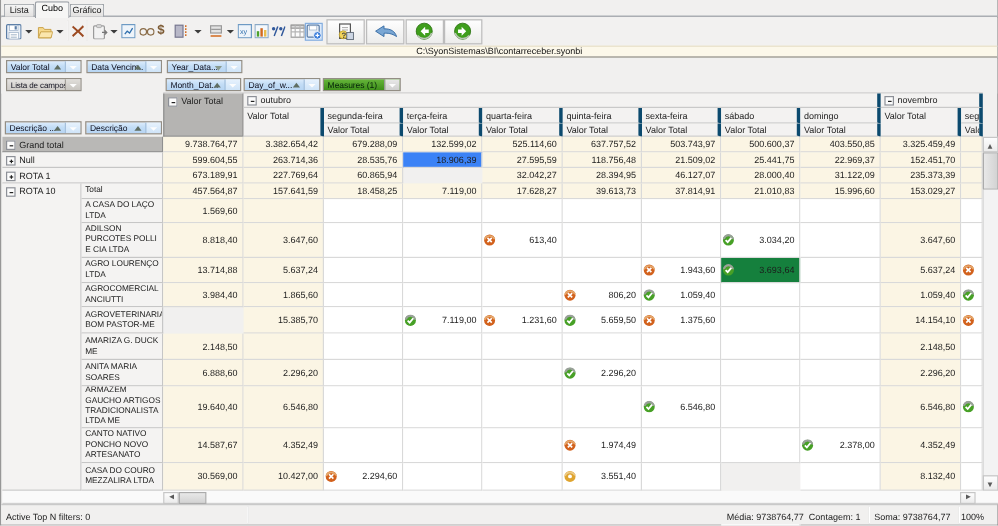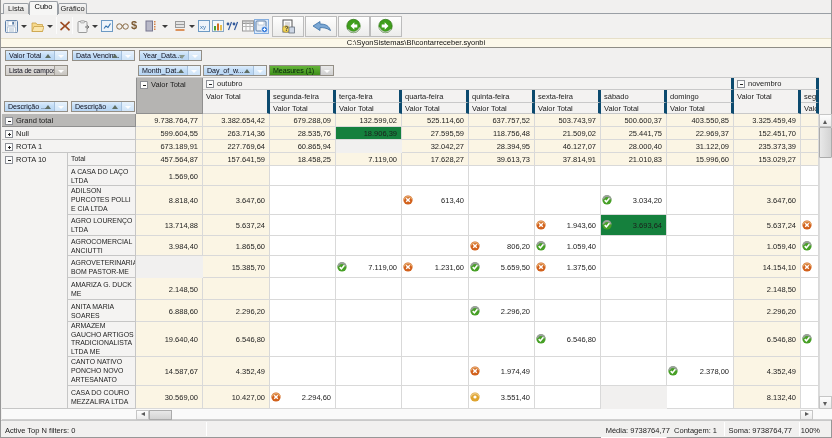--- a/index.html
+++ b/index.html
@@ -323,21 +323,21 @@
 <div class="c" style="left:800px;top:114px;width:18px;height:13px;background:#fbf5e4;"></div>
 <div class="c" style="left:135px;top:127px;width:67px;height:13px;background:#fbf5e4;">
       <span class="nv">599.604,55</span>
     </div>
 <div class="c" style="left:202px;top:127px;width:67px;height:13px;background:#fbf5e4;">
       <span class="nv">263.714,36</span>
     </div>
 <div class="c" style="left:269px;top:127px;width:66px;height:13px;background:#fbf5e4;">
       <span class="nv">28.535,76</span>
     </div>
-<div class="c" style="left:335px;top:127px;width:66px;height:13px;background:#15803d;">
+<div class="c" style="left:335px;top:127px;width:66px;height:13px;background:#3b82f6;">
       <span class="nv">18.906,39</span>
     </div>
 <div class="c" style="left:401px;top:127px;width:67px;height:13px;background:#fbf5e4;">
       <span class="nv">27.595,59</span>
     </div>
 <div class="c" style="left:468px;top:127px;width:66px;height:13px;background:#fbf5e4;">
       <span class="nv">118.756,48</span>
     </div>
 <div class="c" style="left:534px;top:127px;width:66px;height:13px;background:#fbf5e4;">
       <span class="nv">21.509,02</span>

